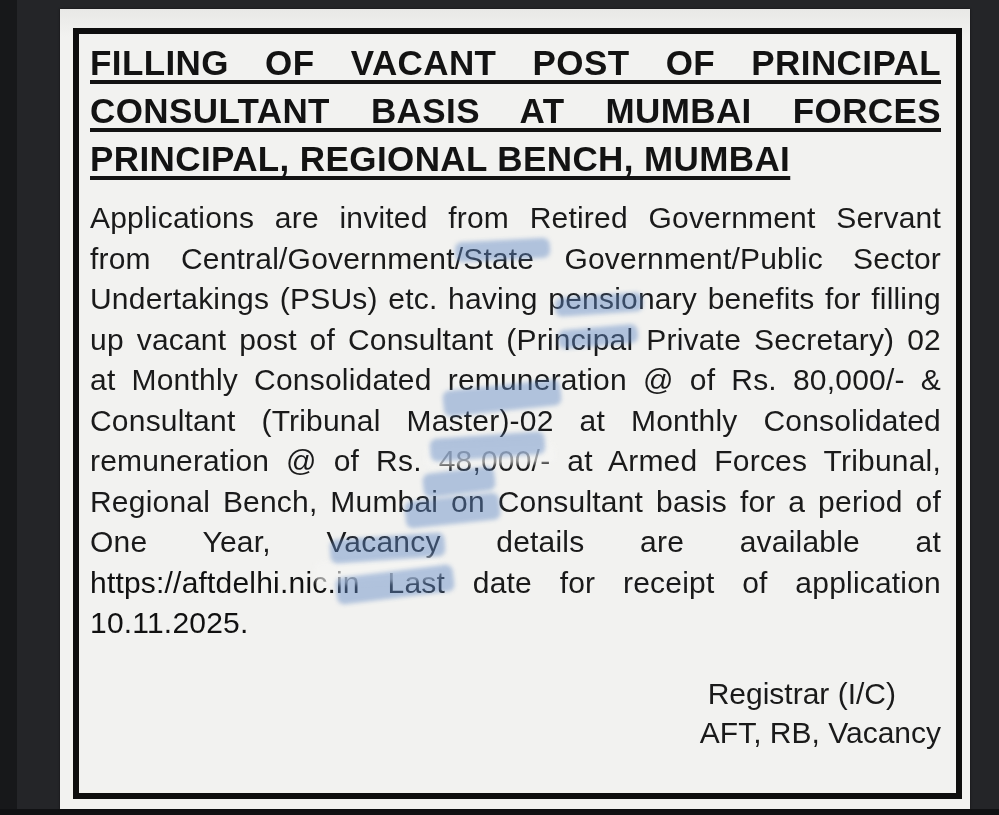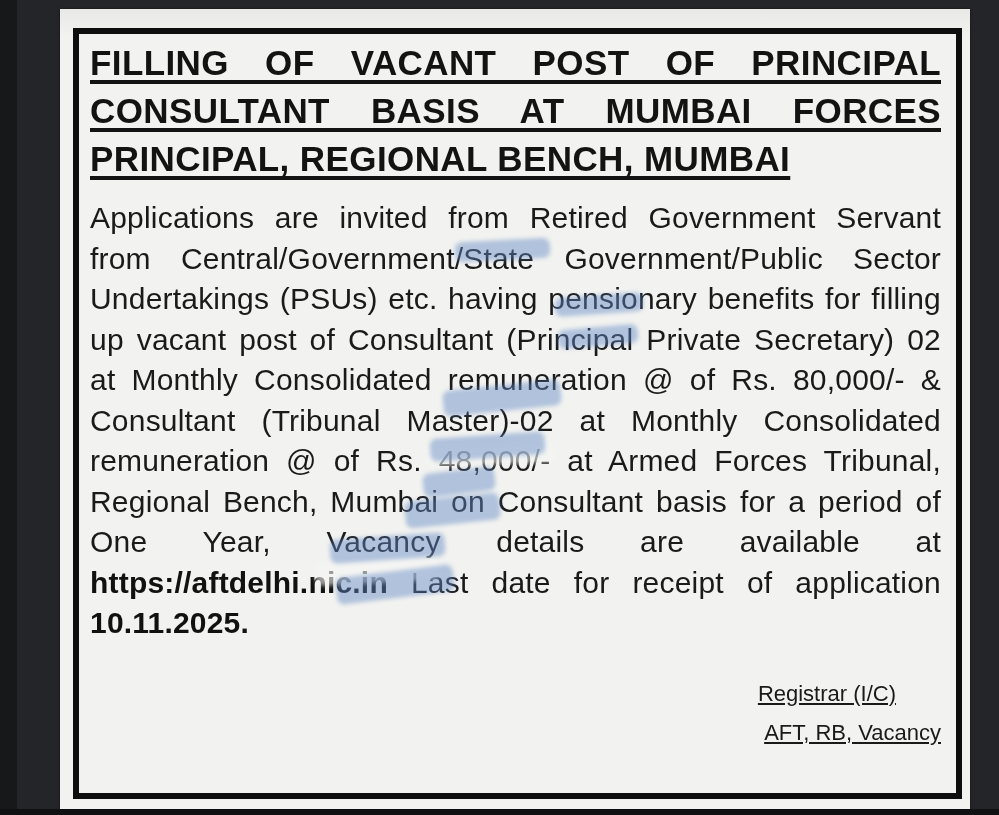--- a/index.html
+++ b/index.html
@@ -49,28 +49,27 @@
   .h-line.last { text-align-last: left; }
   .body-text {
     margin-top: 15px;
     font-size: 30px;
     line-height: 40.5px;
     color: #1a1a1a;
     text-align: justify;
     letter-spacing: .2px;
     word-spacing: 1.5px;
   }
-  .body-text b { font-weight: bold; color: #111; }
+  .body-text b { font-weight: normal; color: #111; }
   .signoff {
     margin-top: 26px;
     text-align: right;
-    font-size: 22px;
+    font-size: 30px;
     line-height: 39px;
     color: #1a1a1a;
-    text-decoration: underline;
   }
   .signoff .line1 { padding-right: 45px; }
   
   .wm-layer { position: absolute; inset: 0; z-index: 3; pointer-events: none; }
   .wm {
     position: absolute;
     border-radius: 7px;
     filter: blur(2px);
   }
   .wm.blue  { background: rgba(96, 136, 196, .45); }

